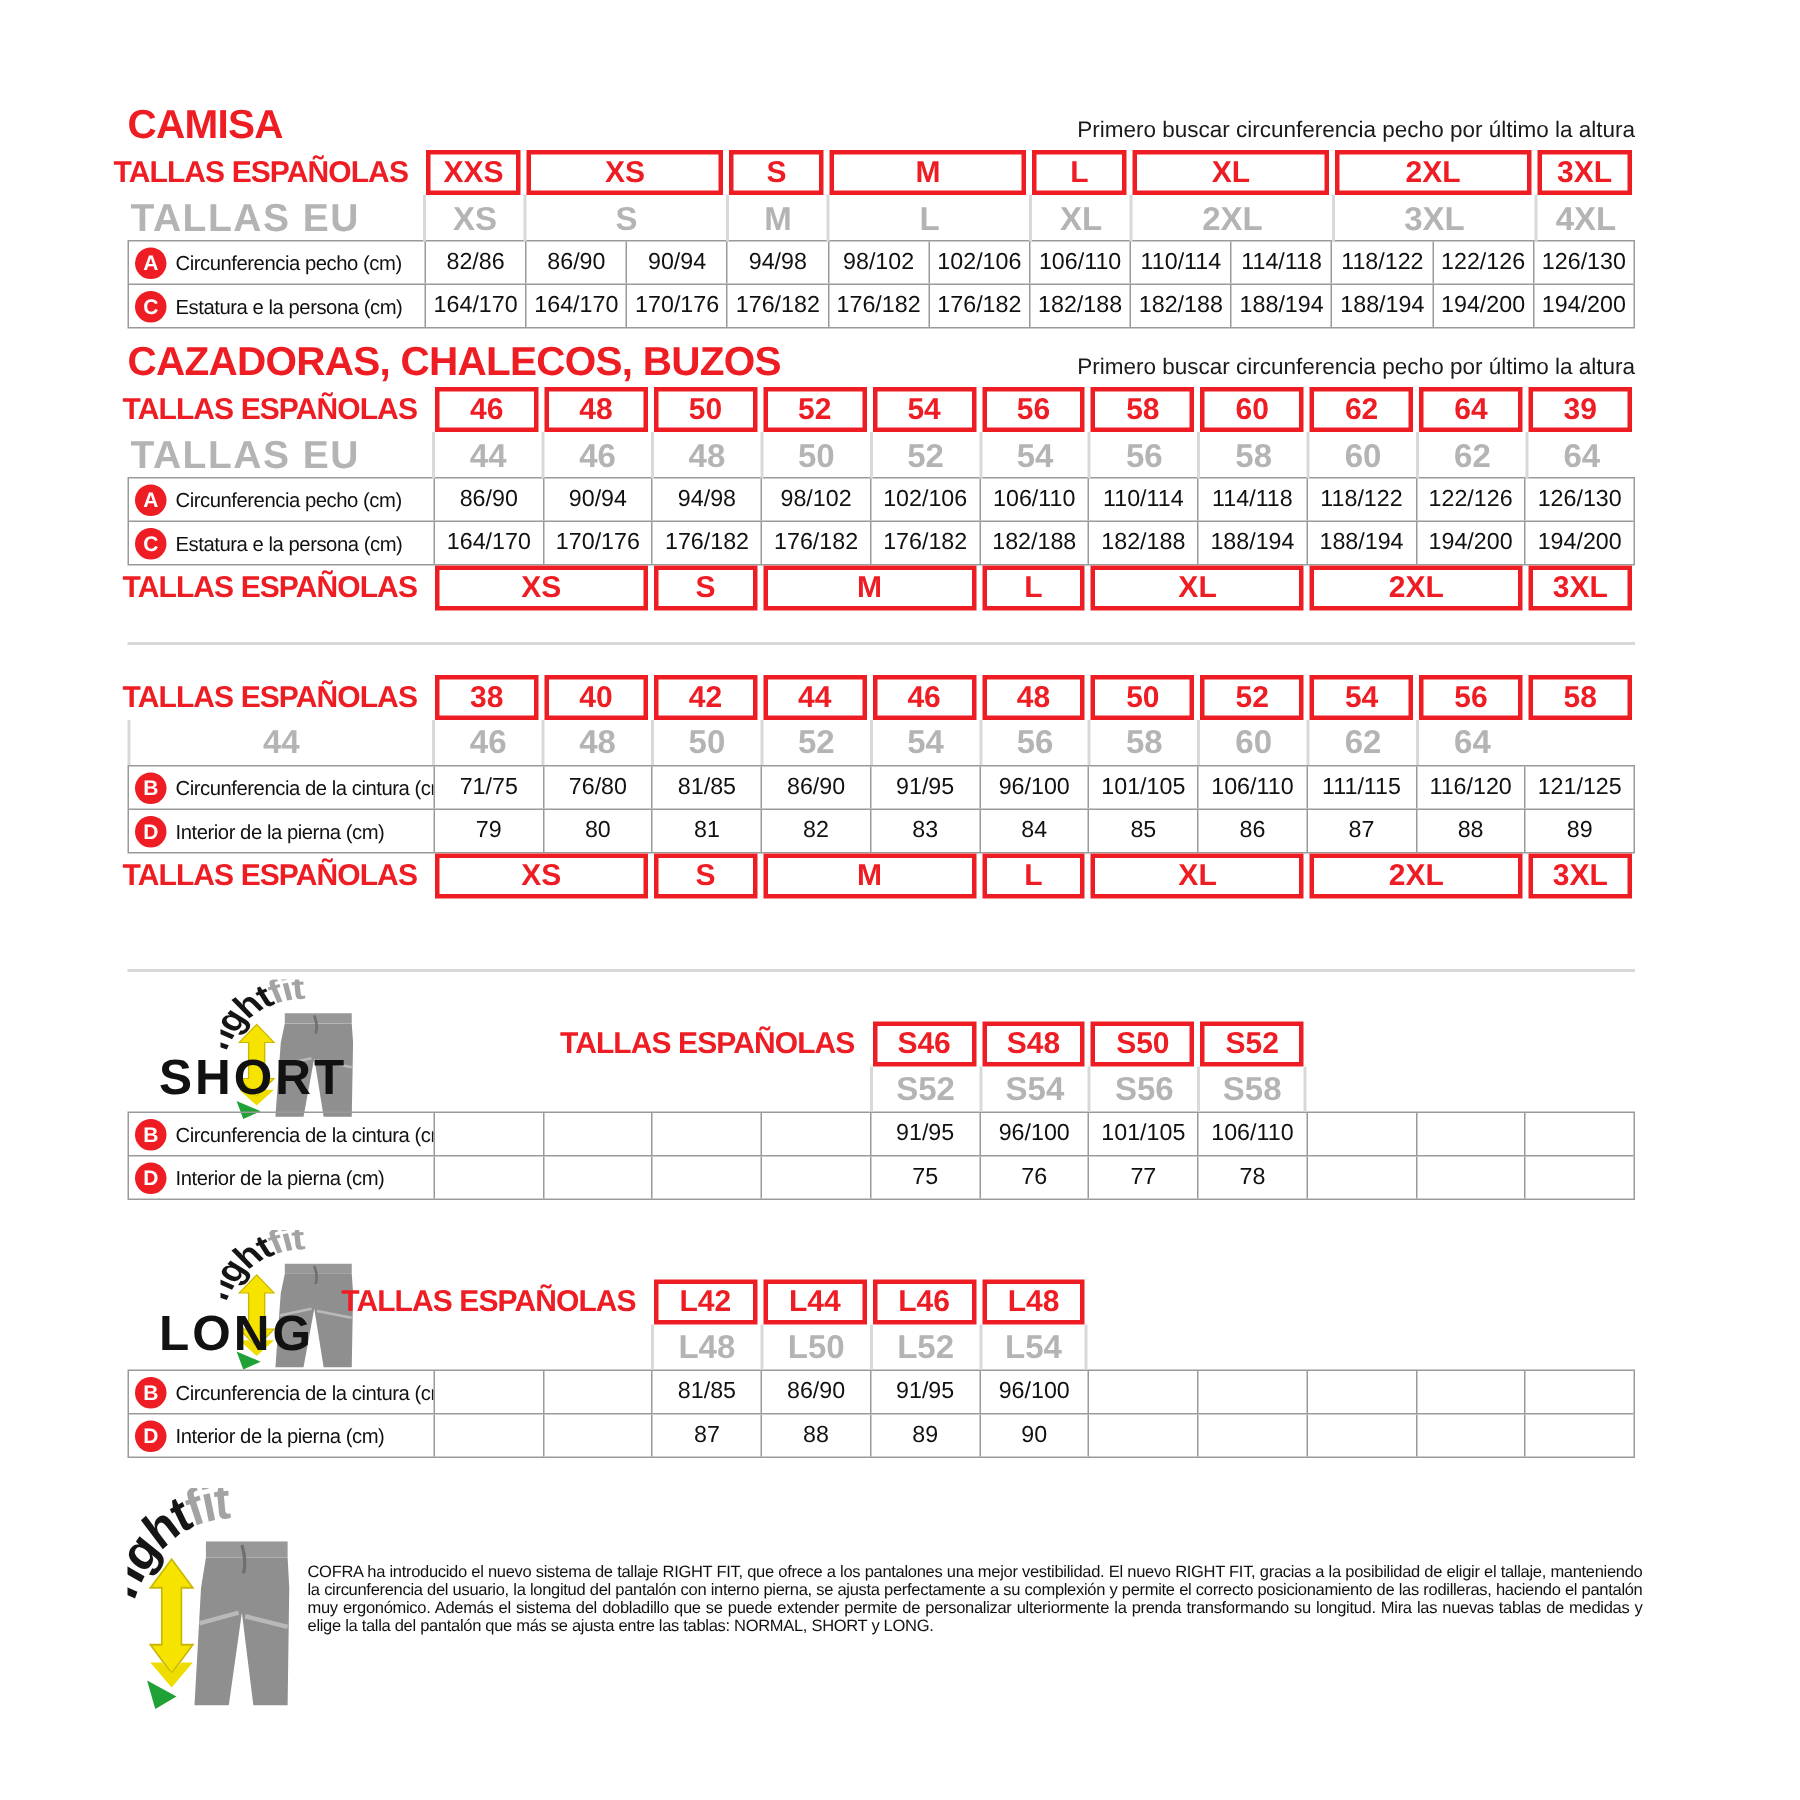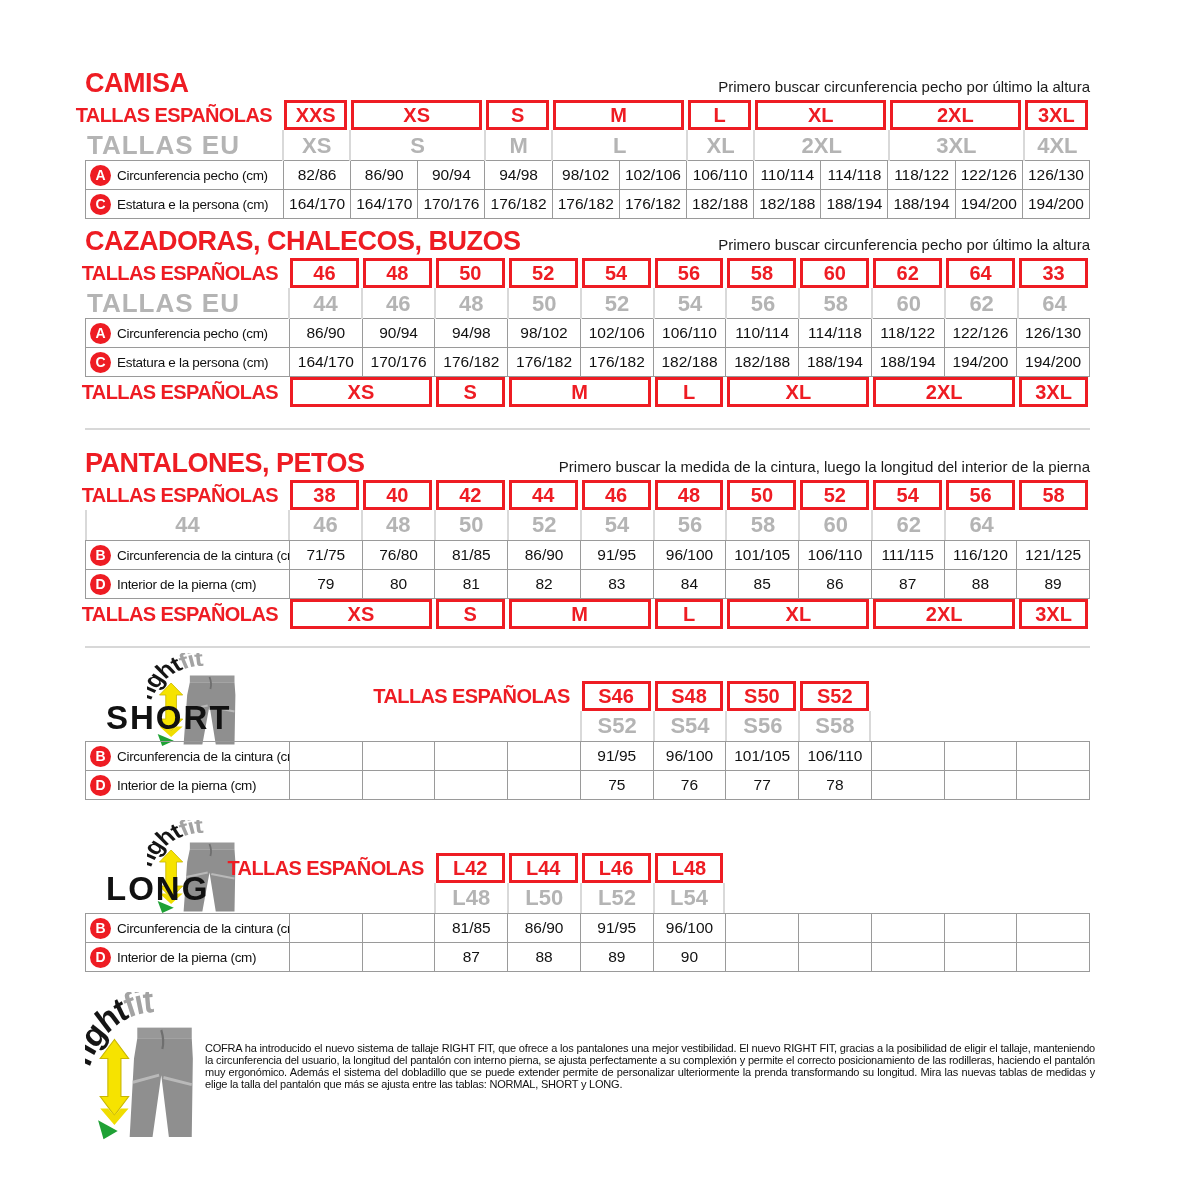--- a/index.html
+++ b/index.html
@@ -162,21 +162,21 @@
           <div class="hcell">
             <div class="redbox">60</div>
           </div>
           <div class="hcell">
             <div class="redbox">62</div>
           </div>
           <div class="hcell">
             <div class="redbox">64</div>
           </div>
           <div class="hcell">
-            <div class="redbox">33</div>
+            <div class="redbox">39</div>
           </div>
         </div>
         <div class="trow eu-row" style="grid-template-columns: 203px repeat(11, 1fr);">
           <div class="eu-label">TALLAS EU</div>
           <div class="eucell">44</div>
           <div class="eucell">46</div>
           <div class="eucell">48</div>
           <div class="eucell">50</div>
           <div class="eucell">52</div>
           <div class="eucell">54</div>
@@ -245,24 +245,20 @@
           <div class="hcell">
             <div class="redbox">3XL</div>
           </div>
         </div>
       </div>
   </div>
 
   <div class="divider" style="top:428px;"></div>
 
   <div class="section" style="top:450px;">
-    <div class="head-line">
-      <div class="section-title">PANTALONES, PETOS</div>
-      <div class="note">Primero buscar la medida de la cintura, luego la longitud del interior de la pierna</div>
-    </div>
     <div id="t-pantalones">
         <div class="trow esp-row" style="grid-template-columns: 203px repeat(11, 1fr);">
           <div class="esp-label">TALLAS ESPAÑOLAS</div>
           <div class="hcell">
             <div class="redbox">38</div>
           </div>
           <div class="hcell">
             <div class="redbox">40</div>
           </div>
           <div class="hcell">

